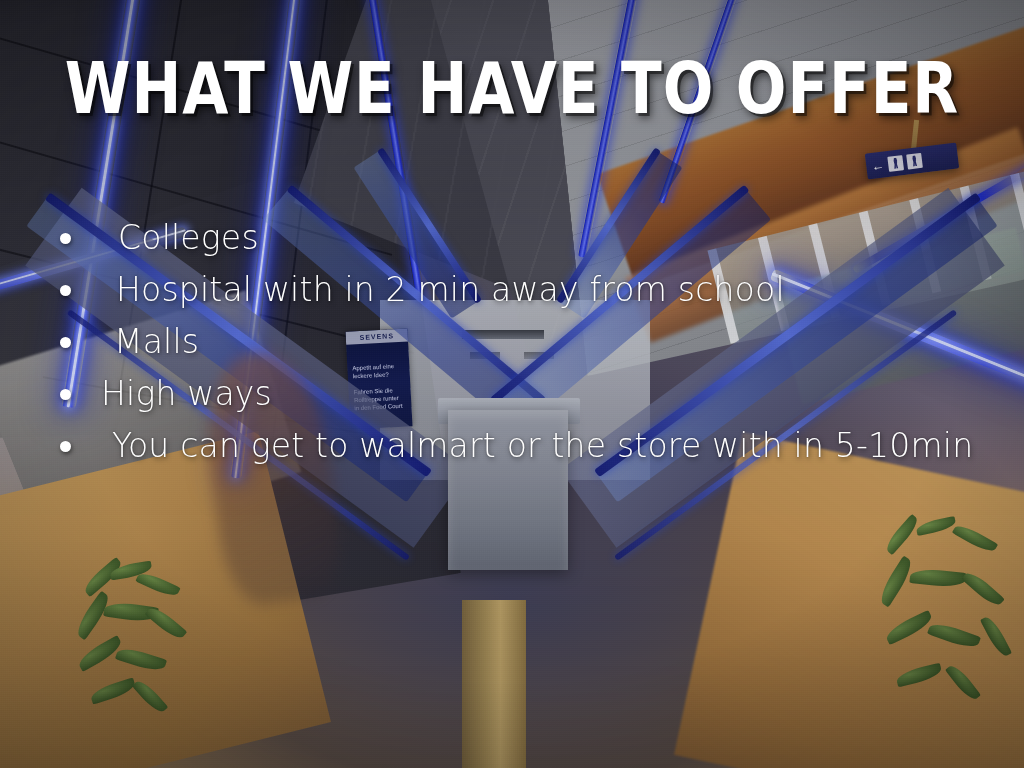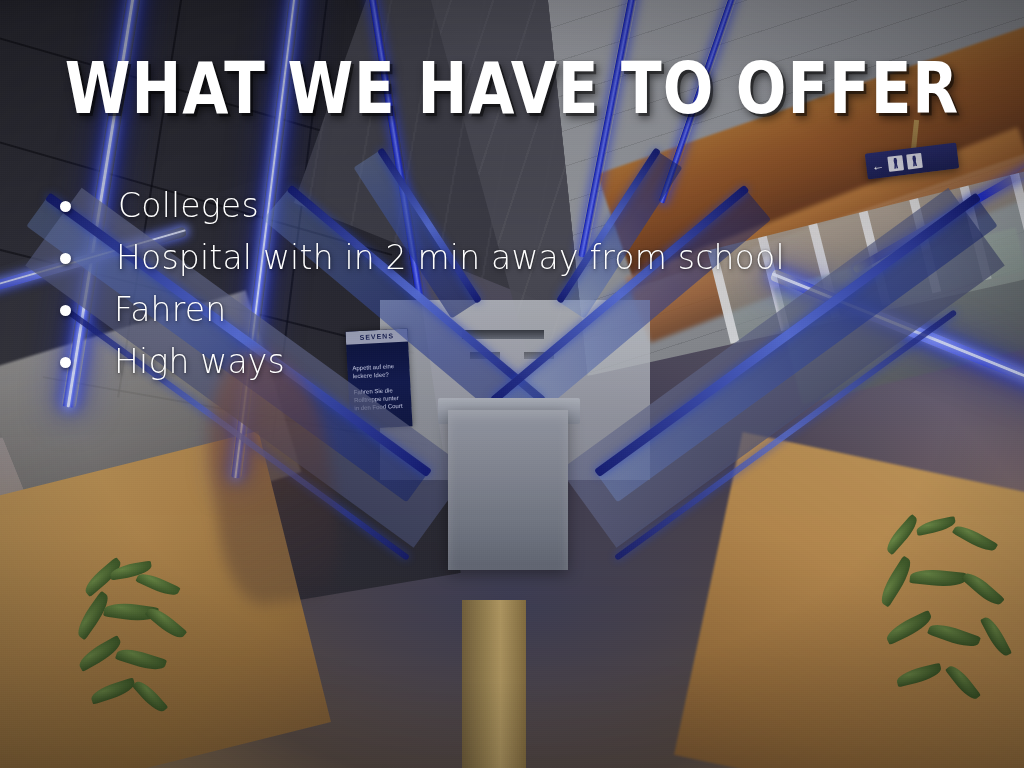--- a/index.html
+++ b/index.html
@@ -406,21 +406,21 @@
     transform-origin: 50% 50%;
     text-shadow:
       3px 3px 0 rgba(0,0,0,0.45),
       4px 5px 9px rgba(0,0,0,0.55);
     white-space: nowrap;
   }
 
   #bullet-list {
     position: absolute;
     left: 60px;
-    top: 180px;
+    top: 212px;
     width: 950px;
     margin: 0;
     padding: 0;
     list-style: none;
   }
   .bullet-item {
     position: relative;
     display: flex;
     align-items: center;
     height: 52px;
@@ -441,21 +441,21 @@
     background: #ffffff;
     margin-right: 10px;
     box-shadow: 1px 2px 4px rgba(0,0,0,0.5);
   }
   .bullet-text { display: inline-block; }
 
   
   .bullet-item[data-idx="0"] .bullet-text { margin-left: 37px; }
   .bullet-item[data-idx="1"] .bullet-text { margin-left: 35px; }
   .bullet-item[data-idx="2"] .bullet-text { margin-left: 33px; }
-  .bullet-item[data-idx="3"] .bullet-text { margin-left: 33px; }
+  .bullet-item[data-idx="3"] .bullet-text { margin-left: 20px; }
   .bullet-item[data-idx="4"] .bullet-text { margin-left: 31px; }
 </style>
 </head>
 <body>
 
 <div id="slide">
 
   <div class="bg-layer">
     <div class="bg-base"></div>
 
@@ -588,22 +588,26 @@
       <li class="bullet-item" data-idx="0">
         <span class="bullet-dot"></span>
         <span class="bullet-text">Colleges</span>
       </li>
       <li class="bullet-item" data-idx="1">
         <span class="bullet-dot"></span>
         <span class="bullet-text">Hospital with in 2 min away from school</span>
       </li>
       <li class="bullet-item" data-idx="2">
         <span class="bullet-dot"></span>
-        <span class="bullet-text">Fahren</span>
+        <span class="bullet-text">Malls</span>
       </li>
       <li class="bullet-item" data-idx="3">
         <span class="bullet-dot"></span>
         <span class="bullet-text">High ways</span>
       </li>
+      <li class="bullet-item" data-idx="4">
+        <span class="bullet-dot"></span>
+        <span class="bullet-text">You can get to walmart or the store with in 5-10min</span>
+      </li>
     </ul>
   </div>
 
 </div>
 
 </body></html>

